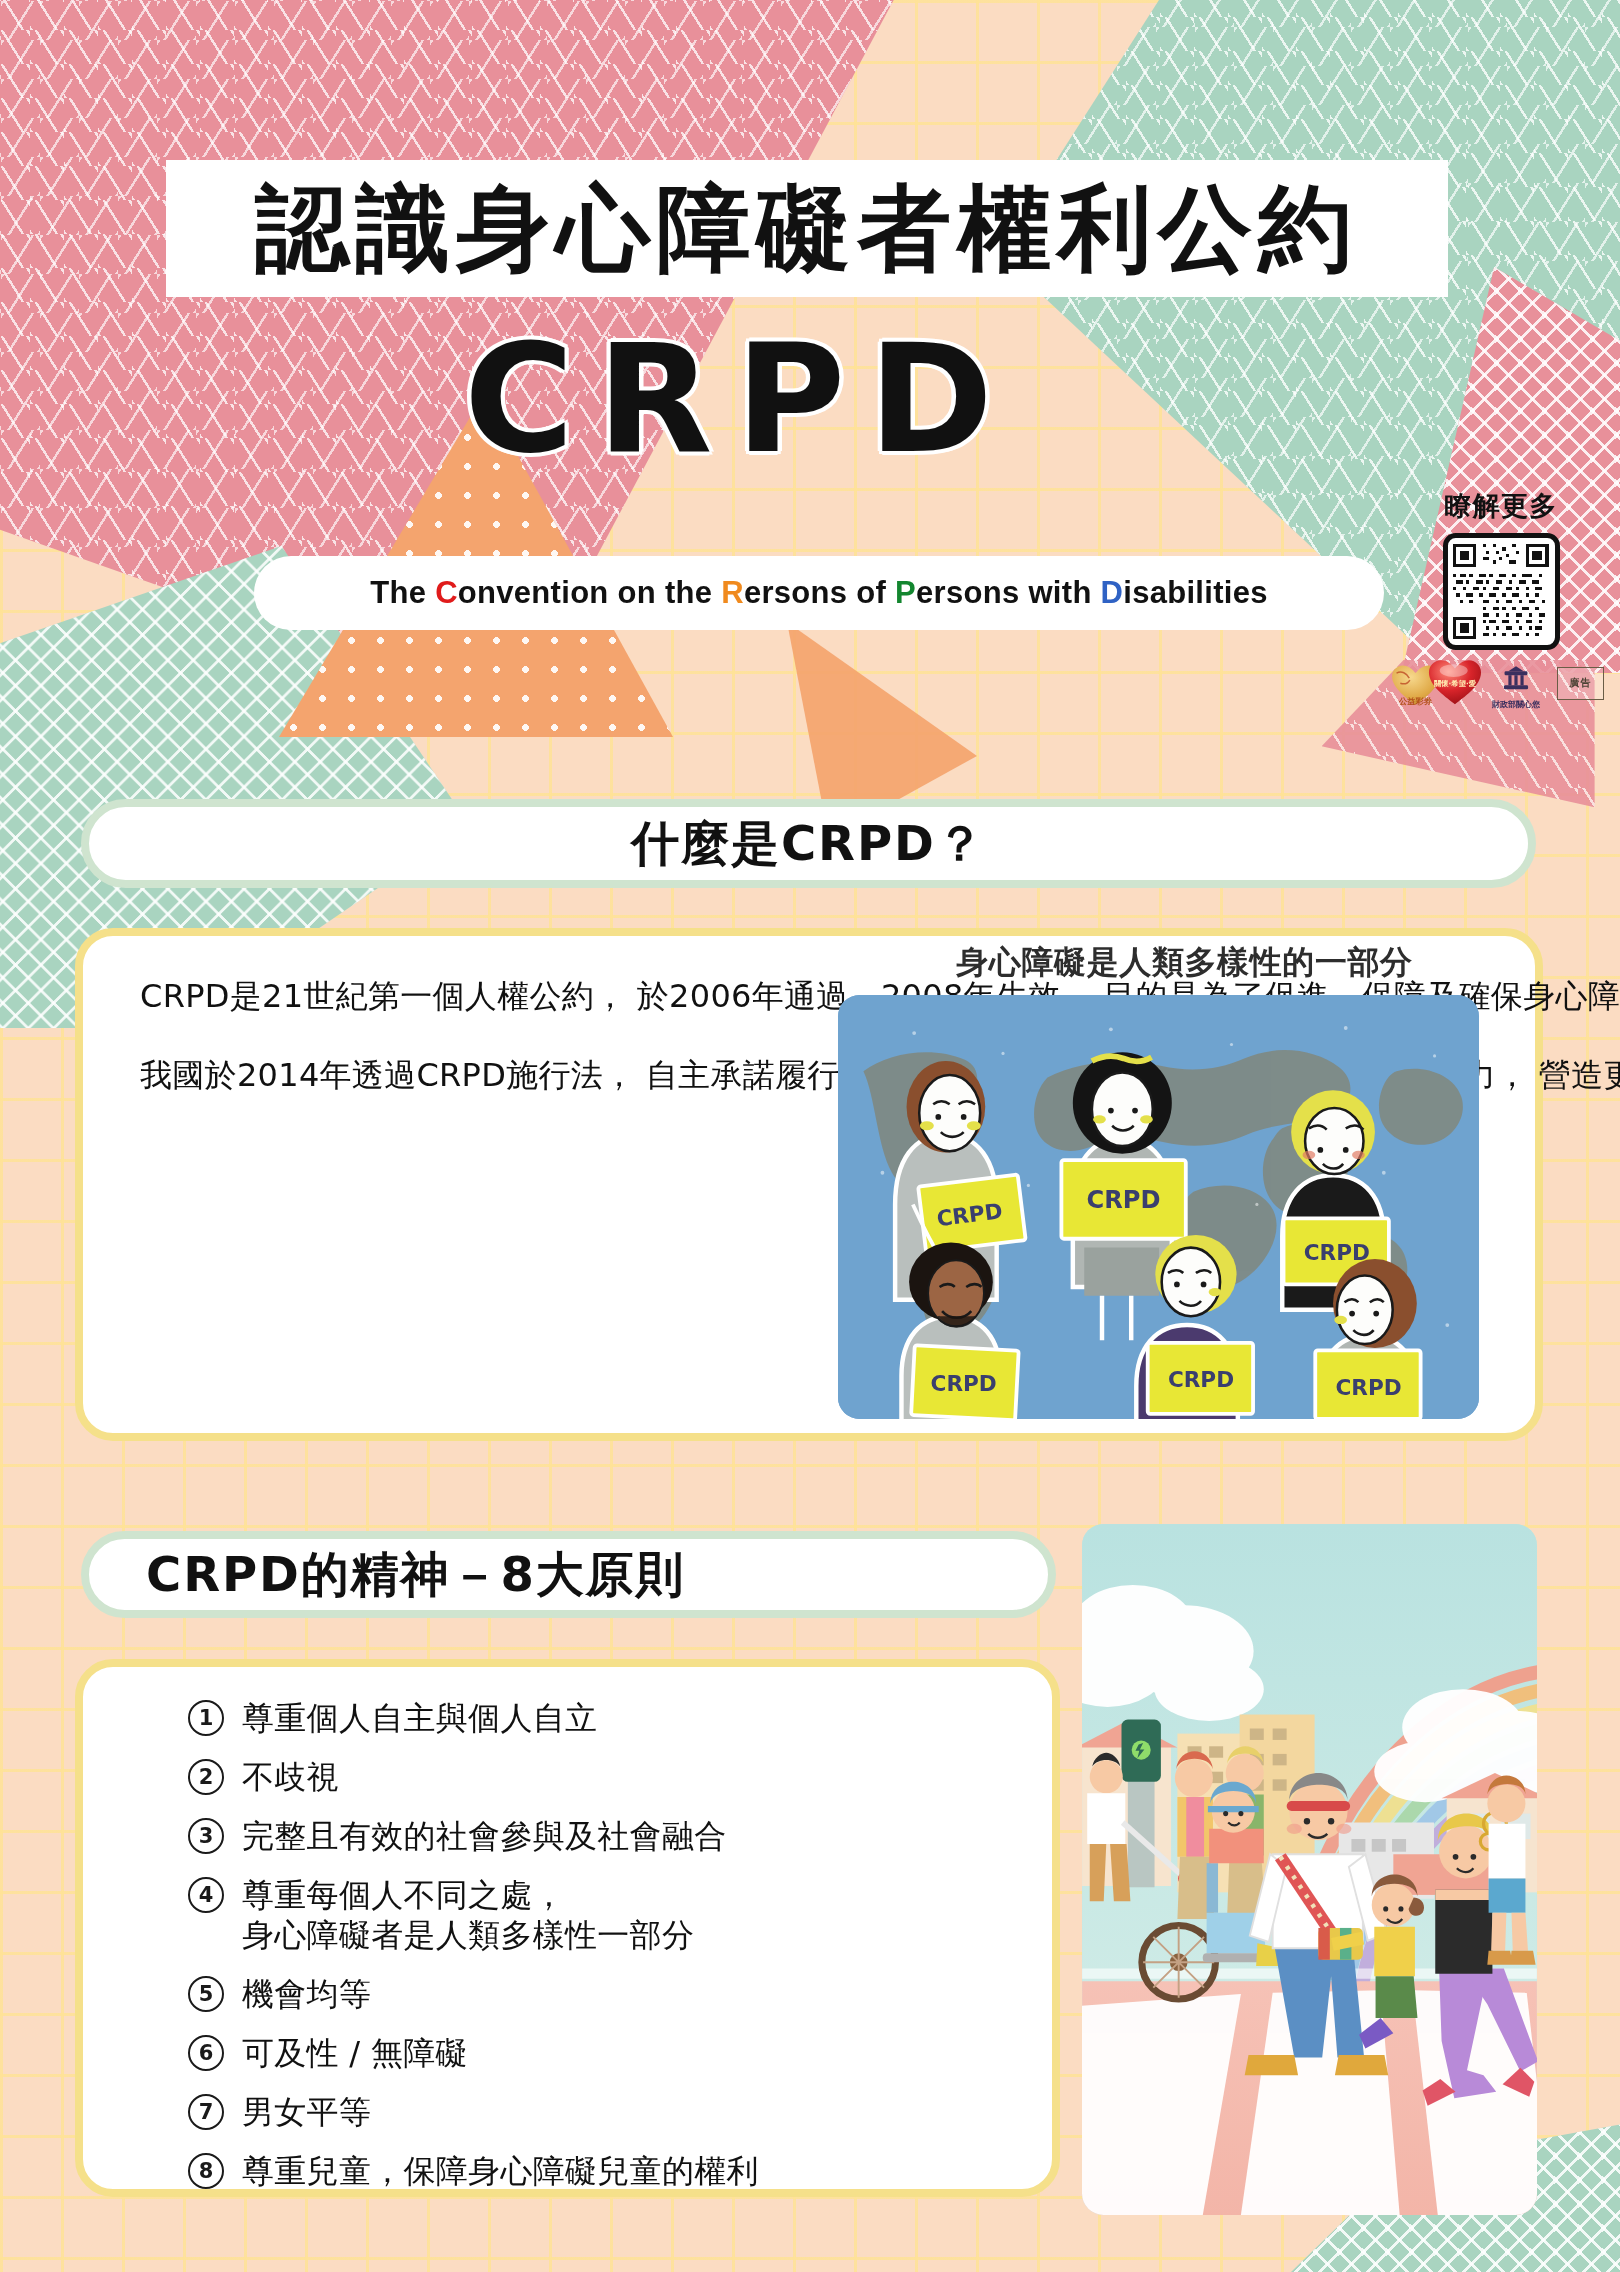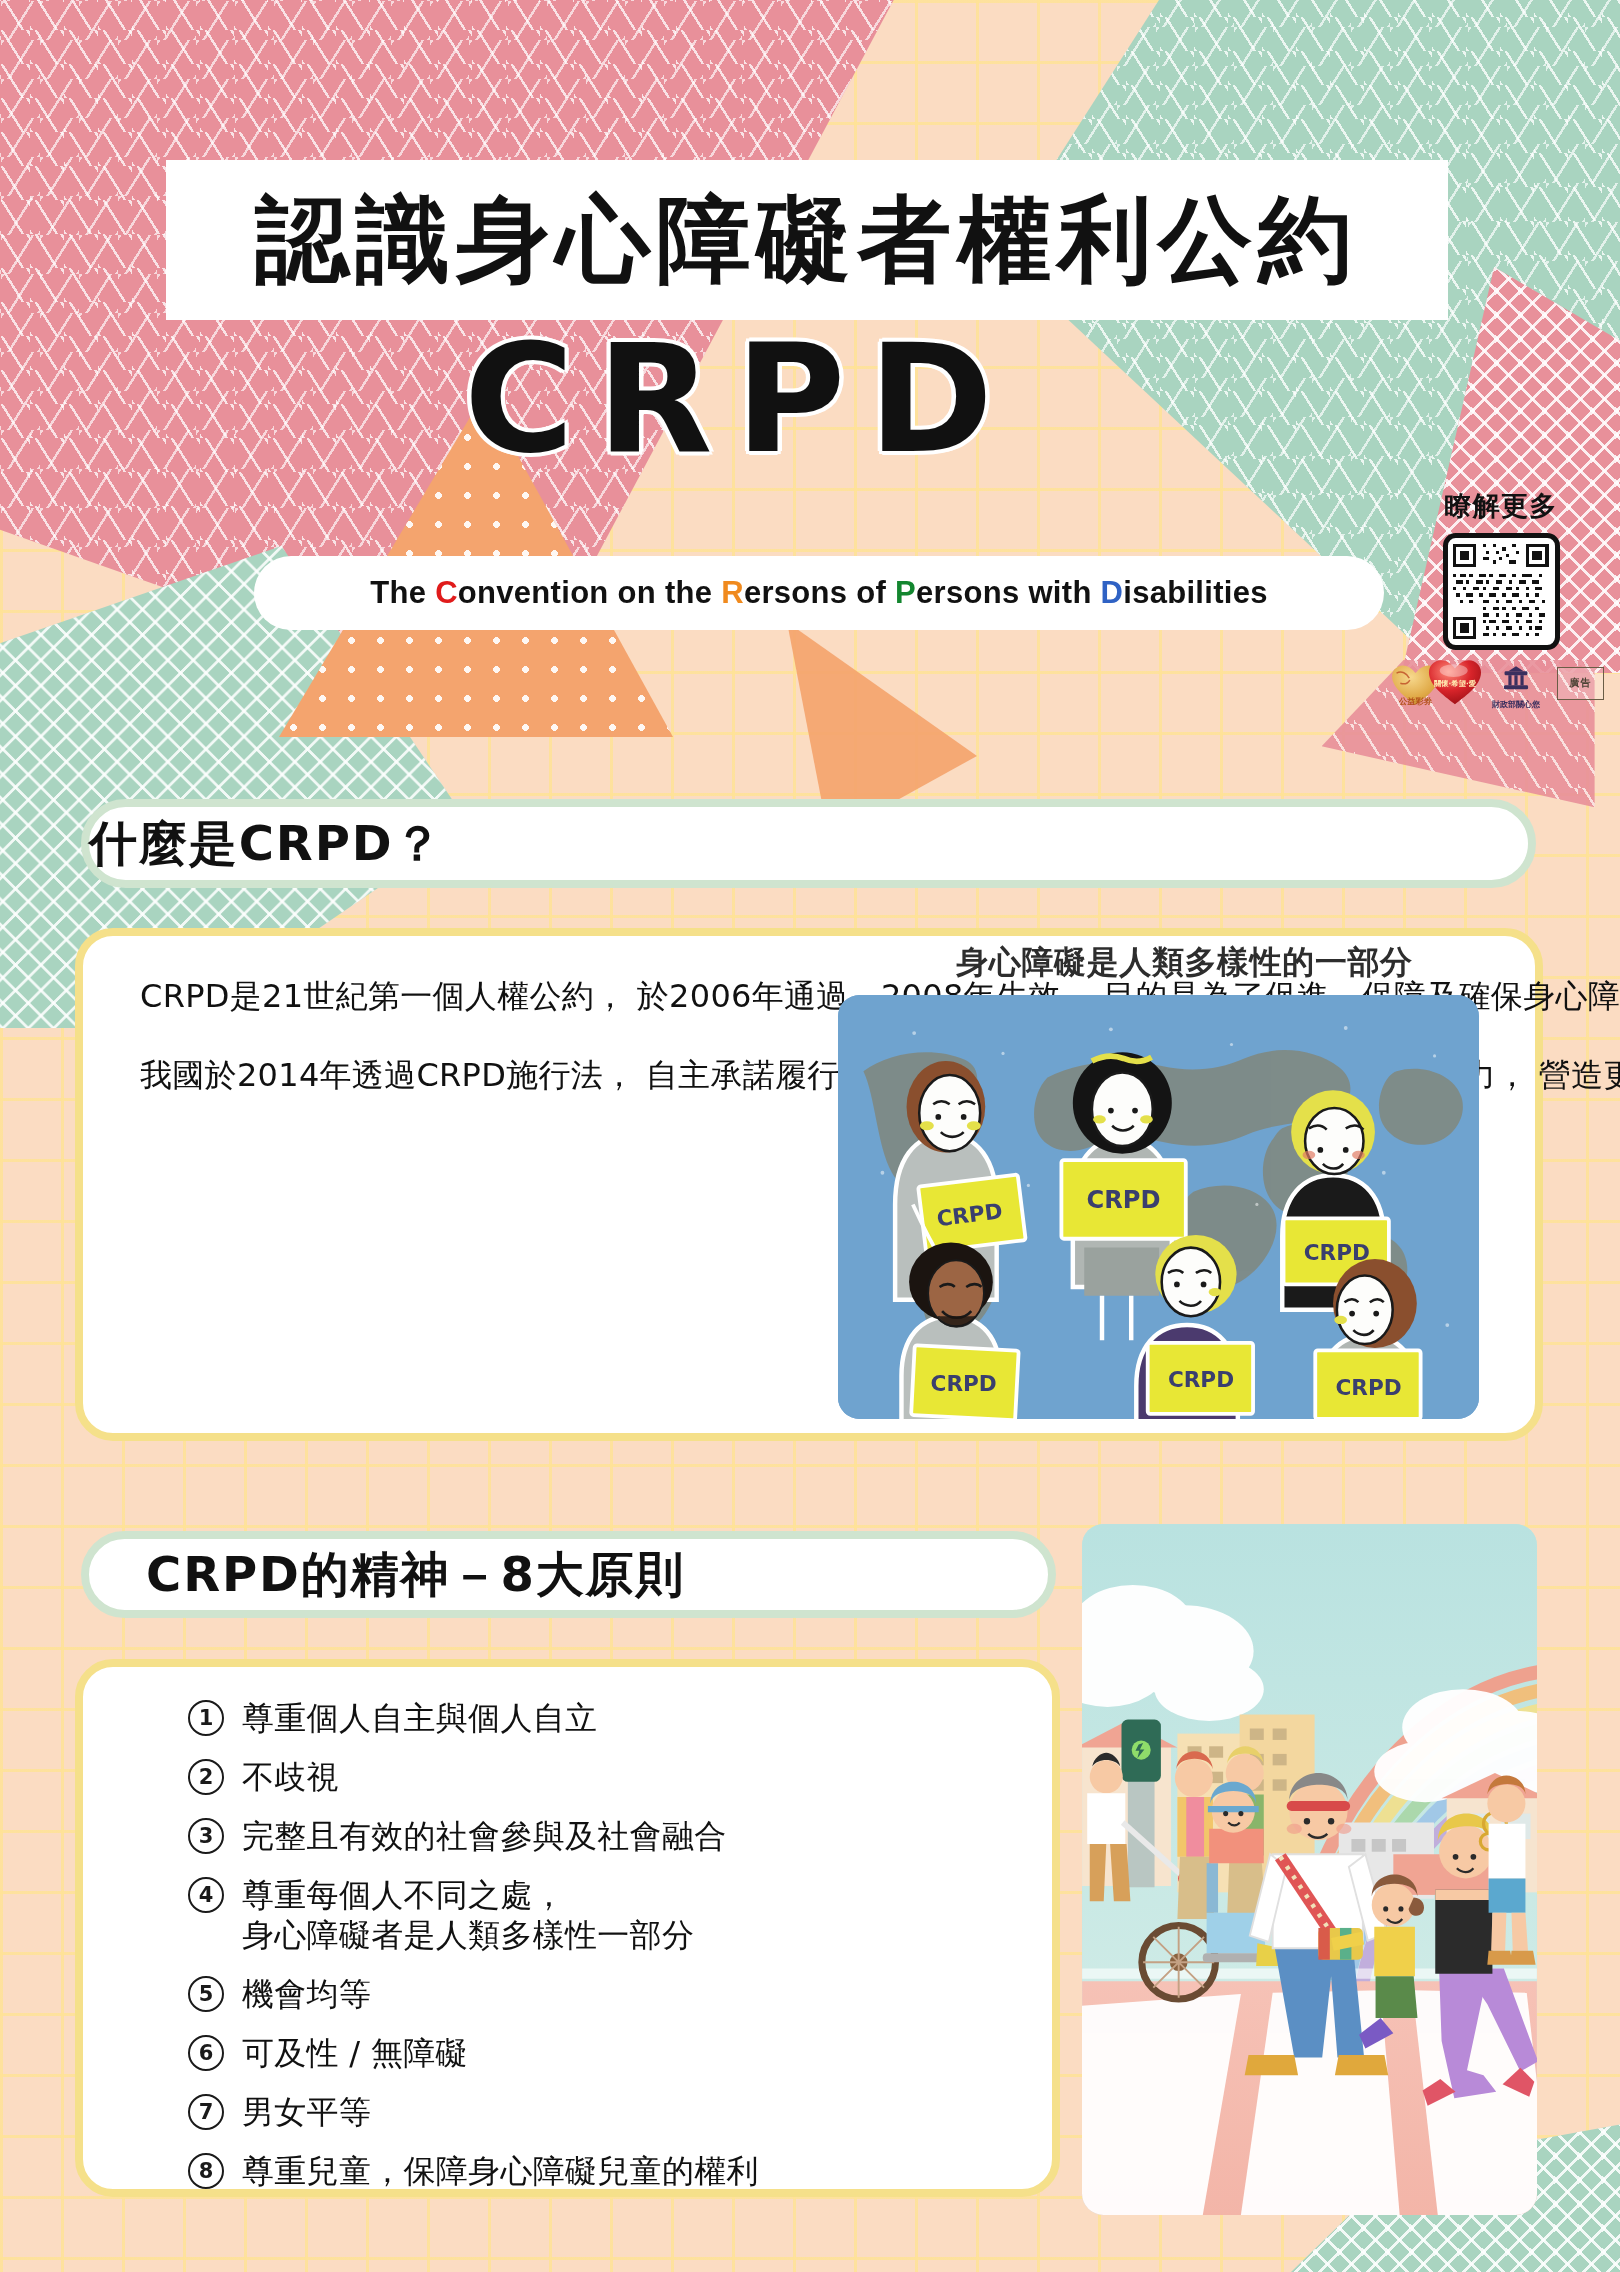--- a/index.html
+++ b/index.html
@@ -142,21 +142,21 @@
     opacity: .0;
   }
 
   
   .content { position: relative; z-index: 5; }
 
   
   .title-band {
     position: absolute;
     left: 166px; top: 160px;
-    width: 1282px; height: 160px;
+    width: 1282px; height: 137px;
     background: #ffffff;
     display: flex; align-items: center; justify-content: center;
   }
   .title-cn {
     font-size: 94px;
     font-weight: 900;
     letter-spacing: 6.3px;
     color: #111;
     font-family: "DejaVu Sans", "Liberation Sans", sans-serif;
     white-space: nowrap;
@@ -242,21 +242,21 @@
     letter-spacing: 1.3px;
     background: rgba(255,255,255,.18);
   }
 
   
   .sec-head {
     position: absolute;
     background: #fff;
     border: 8.3px solid #cfe4cf;
     border-radius: 57px;
-    display: flex; align-items: center; 
+    display: flex; align-items: center; justify-content: center;
   }
   .sec-head-text {
     font-size: 48px;
     font-weight: 900;
     color: #111;
     letter-spacing: 1.9px;
     font-family: "DejaVu Sans", "Liberation Sans", sans-serif;
     white-space: nowrap;
   }
   #sec-head-1 { left: 81px; top: 799px; width: 1455px; height: 89px; }

